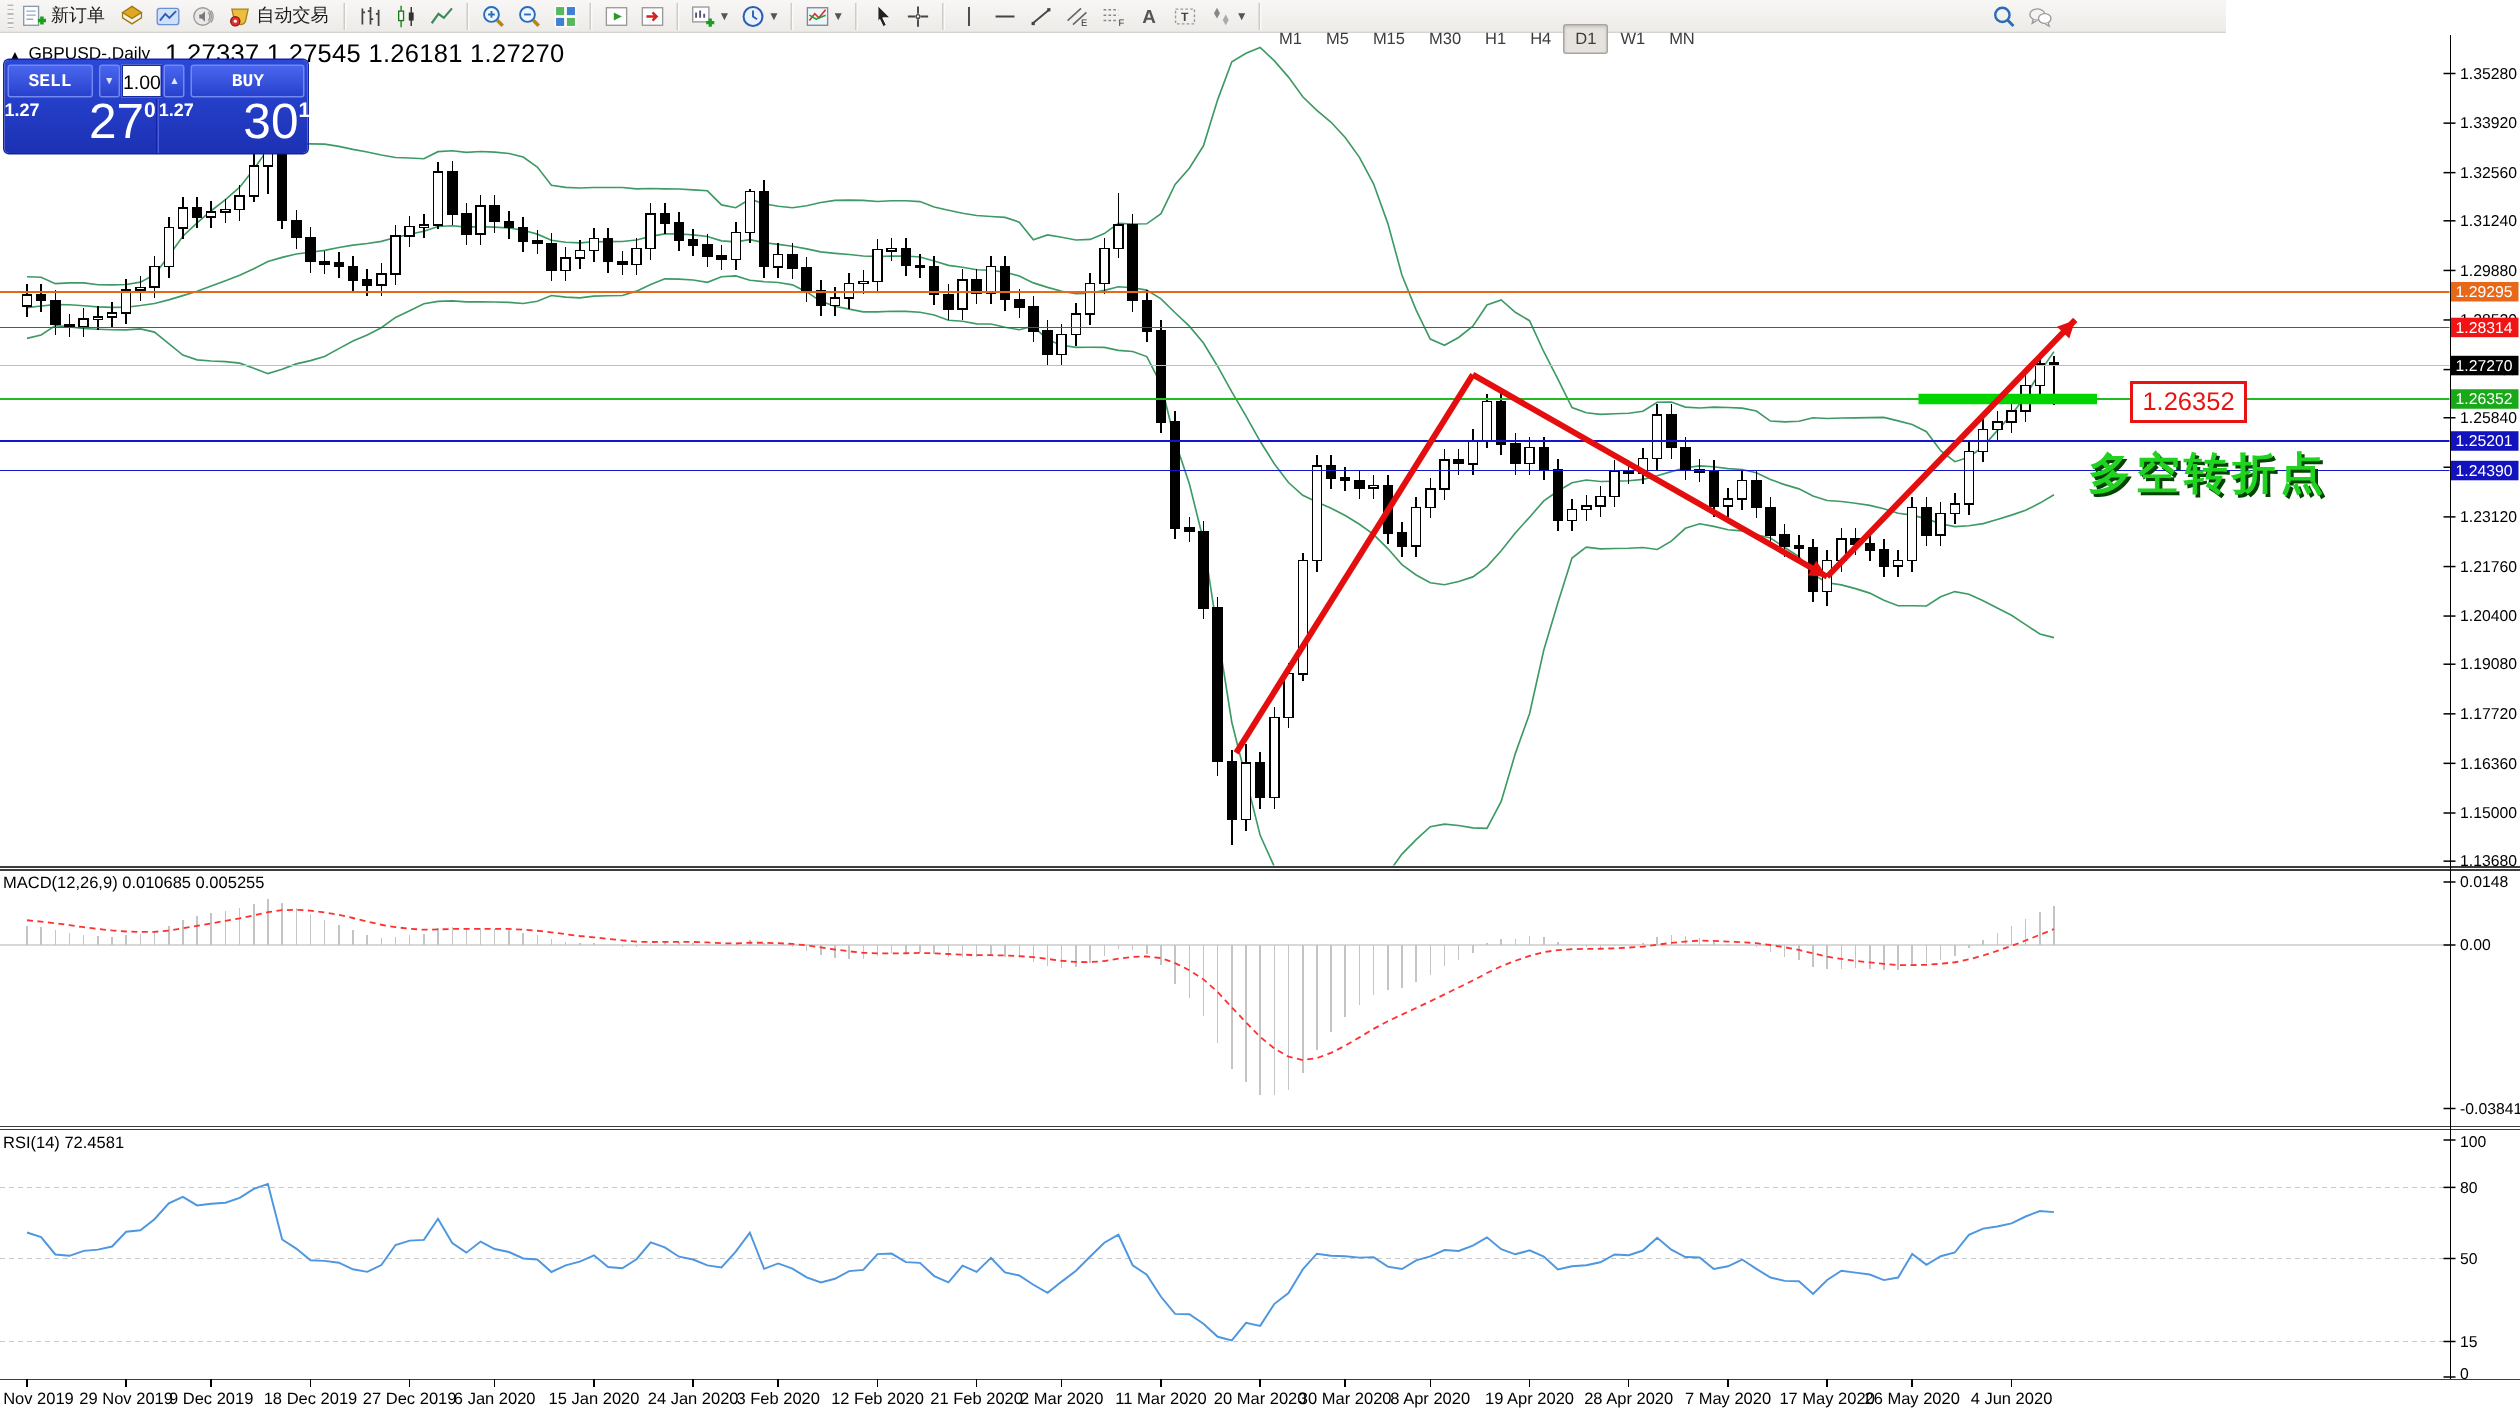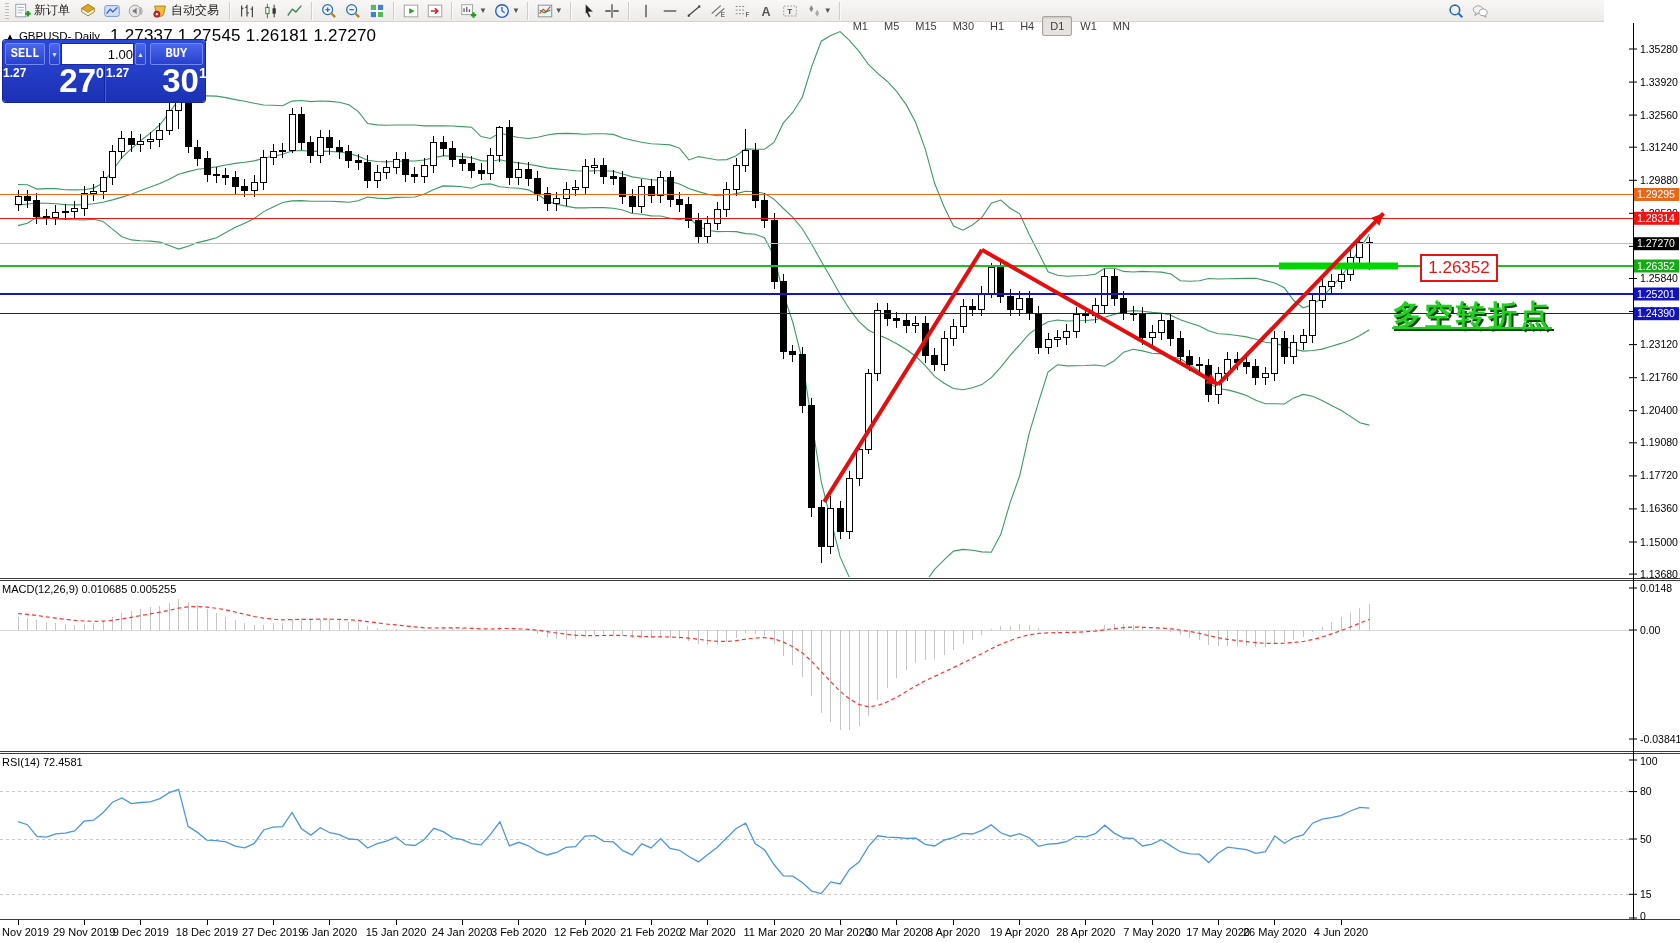--- a/index.html
+++ b/index.html
@@ -1,20 +1,20 @@
 <!DOCTYPE html>
 <html><head>
 <meta charset="utf-8">
 <style>
   html,body{margin:0;padding:0;}
   body{width:1680px;height:943px;position:relative;overflow:hidden;background:#fff;
        font-family:"Liberation Sans",sans-serif;}
   svg text{font-family:"Liberation Sans",sans-serif;}
   
-  .toolbar{position:absolute;top:0;left:0;width:1604px;height:22px;z-index:6;
+  .toolbar{position:absolute;top:0;left:0;width:1484px;height:22px;z-index:6;
     background:linear-gradient(#f8f7f6,#edebe8);border-bottom:1px solid #d6d3cf;
     display:flex;align-items:center;padding-left:3px;box-sizing:border-box;}
   .tbtn{height:20px;display:flex;align-items:center;padding:0 2px;margin:0 1px;cursor:default;}
   .tbtn svg{width:18px;height:18px;display:block;}
   .tlabel{font-size:12px;color:#1a1a1a;margin:0 3px 0 2px;white-space:nowrap;}
   .caret{font-size:8px;color:#555;margin-left:1px;}
   .sep{width:0;height:18px;border-left:1px solid #cfccc7;border-right:1px solid #fbfaf9;margin:0 4px;}
   .grip{width:4px;height:16px;margin:0 2px;background:repeating-linear-gradient(#bbb 0 1px,#f5f4f2 1px 3px);}
   .tfbtn{font-size:11px;color:#3c3c3c;padding:2px 7px;line-height:14px;border:1px solid transparent;border-radius:2px;}
   .tfbtn.active{background:#e6e3de;border:1px solid #a9a49d;box-shadow:inset 0 1px 2px rgba(0,0,0,.15);}
@@ -29,35 +29,35 @@
   .oct{position:absolute;left:3px;top:40px;width:202px;height:62px;z-index:5;
     background:linear-gradient(#2b49d8,#1c31b4);border-radius:3px;box-shadow:0 0 0 1px #16249c;}
   .qrow1{display:flex;align-items:center;height:26px;padding:2px 2px 0 2px;box-sizing:border-box;}
   .qbtn{background:linear-gradient(#4a66ee,#2741cc);border:1px solid #7288f2;border-radius:2px;
     color:#fff;font-size:12px;font-weight:bold;text-align:center;line-height:20px;height:22px;box-sizing:border-box;font-family:Liberation Mono, monospace;}
   .qsellbtn{width:60px;margin-right:4px;}
   .qbuybtn{width:80px;margin-left:4px;}
   .qspin{width:15px;height:22px;background:linear-gradient(#4a66ee,#2741cc);border:1px solid #7288f2;
     border-radius:2px;color:#dfe6ff;font-size:7px;text-align:center;line-height:22px;box-sizing:border-box;}
   .qvol{flex:1;height:22px;background:#fff;border:1px solid #1a2aa0;color:#000;font-size:13px;
-    text-align:center;line-height:22px;box-sizing:border-box;margin:0 1px;padding-left:46px;}
+    text-align:center;line-height:22px;box-sizing:border-box;margin:0 1px;}
   .qrow2{display:flex;height:36px;}
   .qhalf{flex:1;color:#fff;display:flex;align-items:flex-start;justify-content:center;padding-bottom:2px;}
   .qhalf.qs{border-right:1px solid #1322a0;}
   .qhalf.qb{border-left:1px solid #4a5ce0;}
   .qsmall{font-size:12px;font-weight:bold;margin:0 1px 4px 0;}
-  .qbig{font-size:33px;font-weight:bold;line-height:30px;margin-left:32px;}
+  .qbig{font-size:33px;font-weight:normal;line-height:30px;margin-left:32px;}
   .qsup{font-size:14px;font-weight:bold;vertical-align:top;margin-top:0;line-height:14px;}
   
   .ind-label{position:absolute;z-index:3;font-size:11px;color:#000;left:2px;}
   
   .price-callout{position:absolute;left:1420px;top:254px;width:74px;height:24px;z-index:4;
     border:2px solid #e81414;background:#fff;color:#e81414;font-size:17px;text-align:center;line-height:23px;}
   .cn-note{position:absolute;left:1392px;top:296px;z-index:4;font-size:29px;font-weight:bold;
-    color:#20d320;letter-spacing:3px;text-shadow:2px 2px 0 #014401;white-space:nowrap;text-decoration:underline;}
+    color:#20d320;letter-spacing:3px;text-shadow:2px 2px 0 #014401;white-space:nowrap;}
   #chart-layer{position:absolute;left:0;top:0;z-index:1;}
 </style>
 </head>
 <body>
 
 <div id="chart-layer"><svg width="1680" height="943" xmlns="http://www.w3.org/2000/svg">
       <defs>
         <clipPath id="mainclip">
           <rect x="0" y="23" width="1633" height="554"></rect>
         </clipPath>

